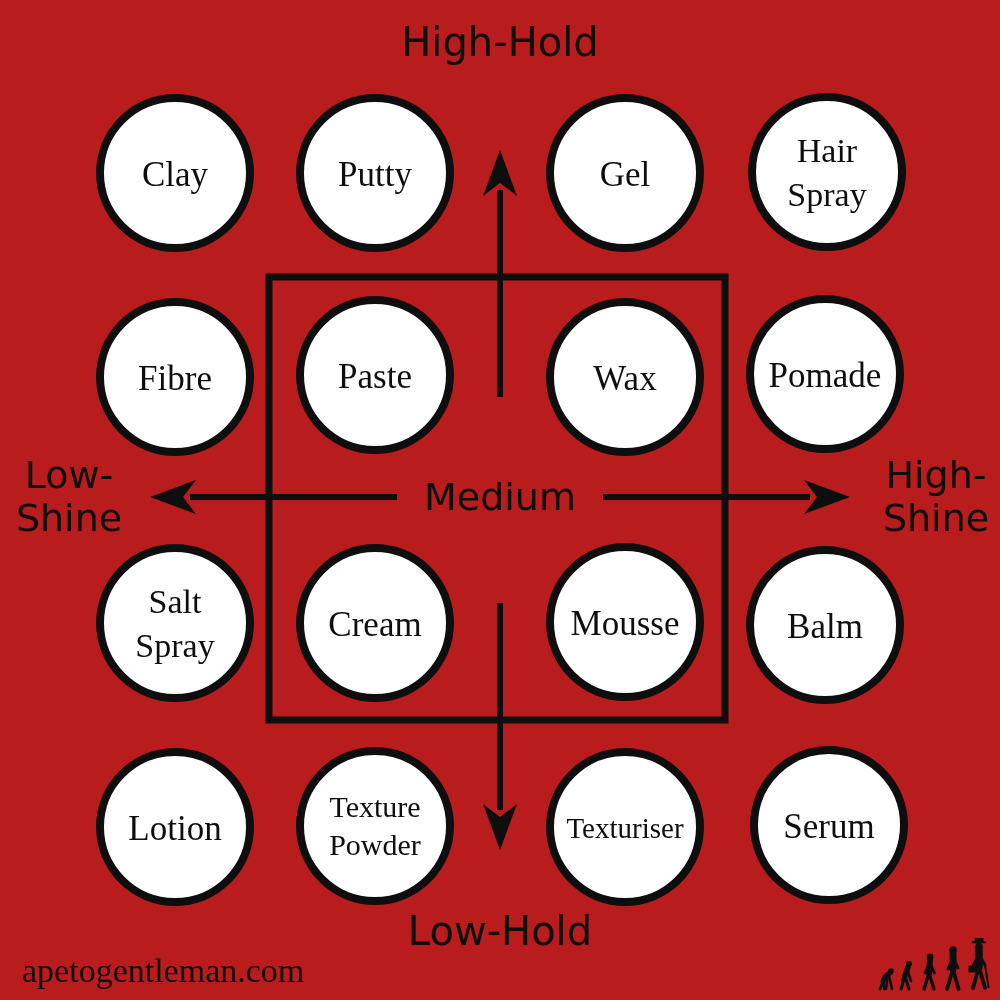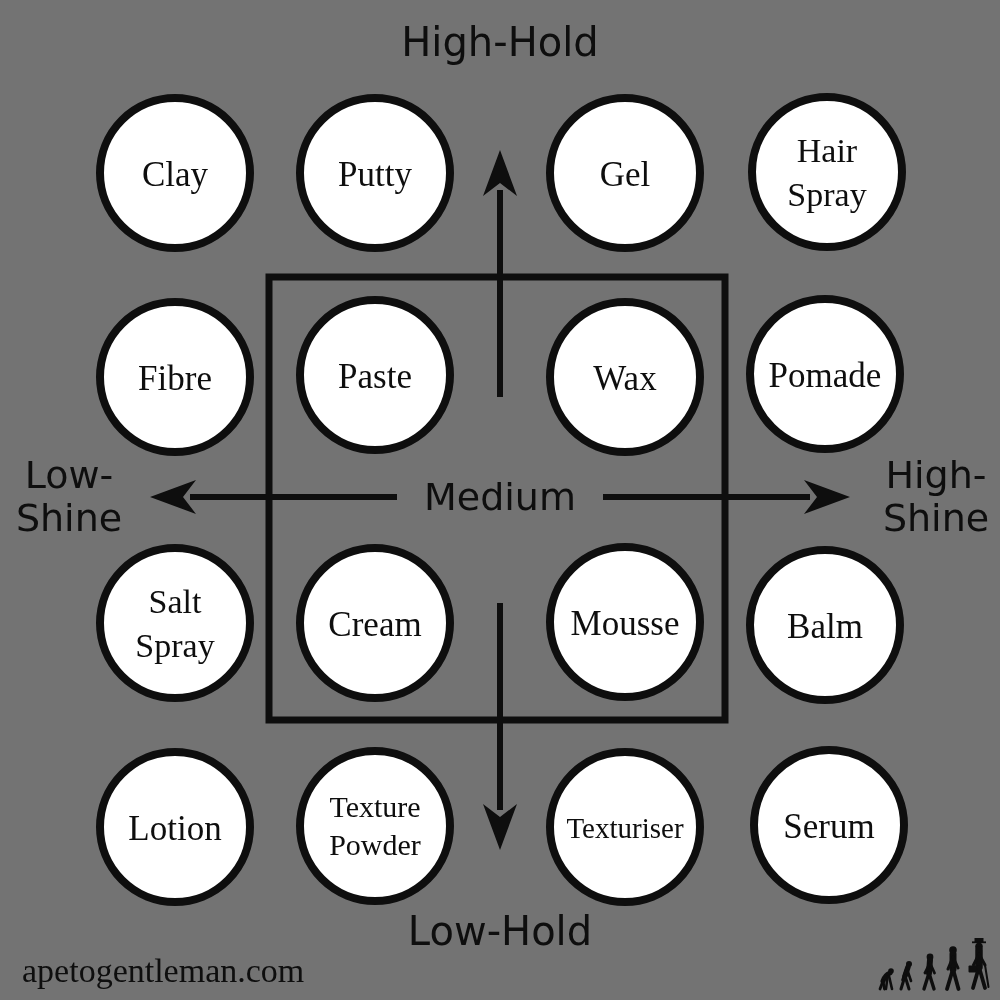--- a/index.html
+++ b/index.html
@@ -7,21 +7,21 @@
     padding: 0;
     width: 1000px;
     height: 1000px;
     background: #ffffff;
     overflow: hidden;
   }
   #stage {
     position: relative;
     width: 1000px;
     height: 1000px;
-    background: #737373;
+    background: #b91c1c;
   }
   svg { display: block; }
   .sans-label {
     font-family: "DejaVu Sans", "Liberation Sans", sans-serif;
     font-weight: normal;
     fill: #0e0e0e;
   }
   .serif-label {
     font-family: "Liberation Serif", "DejaVu Serif", serif;
     font-weight: normal;

